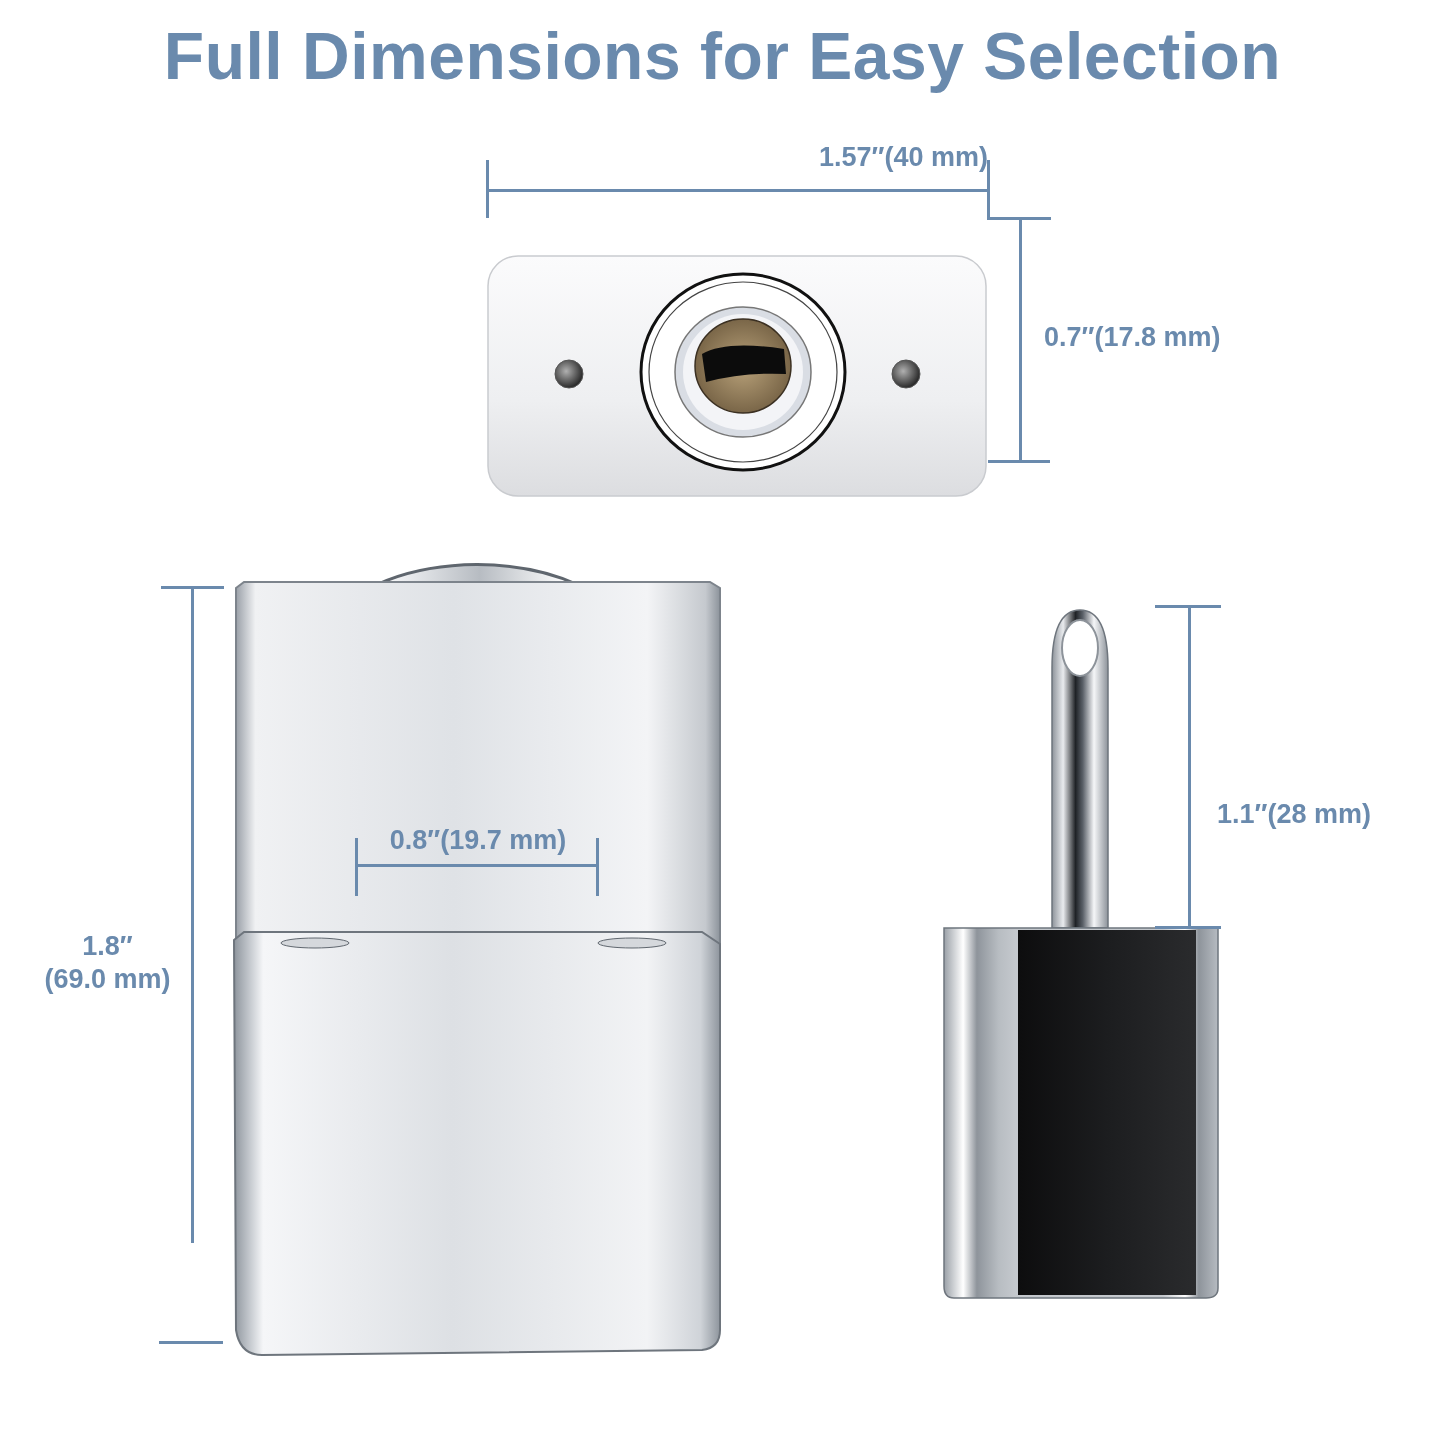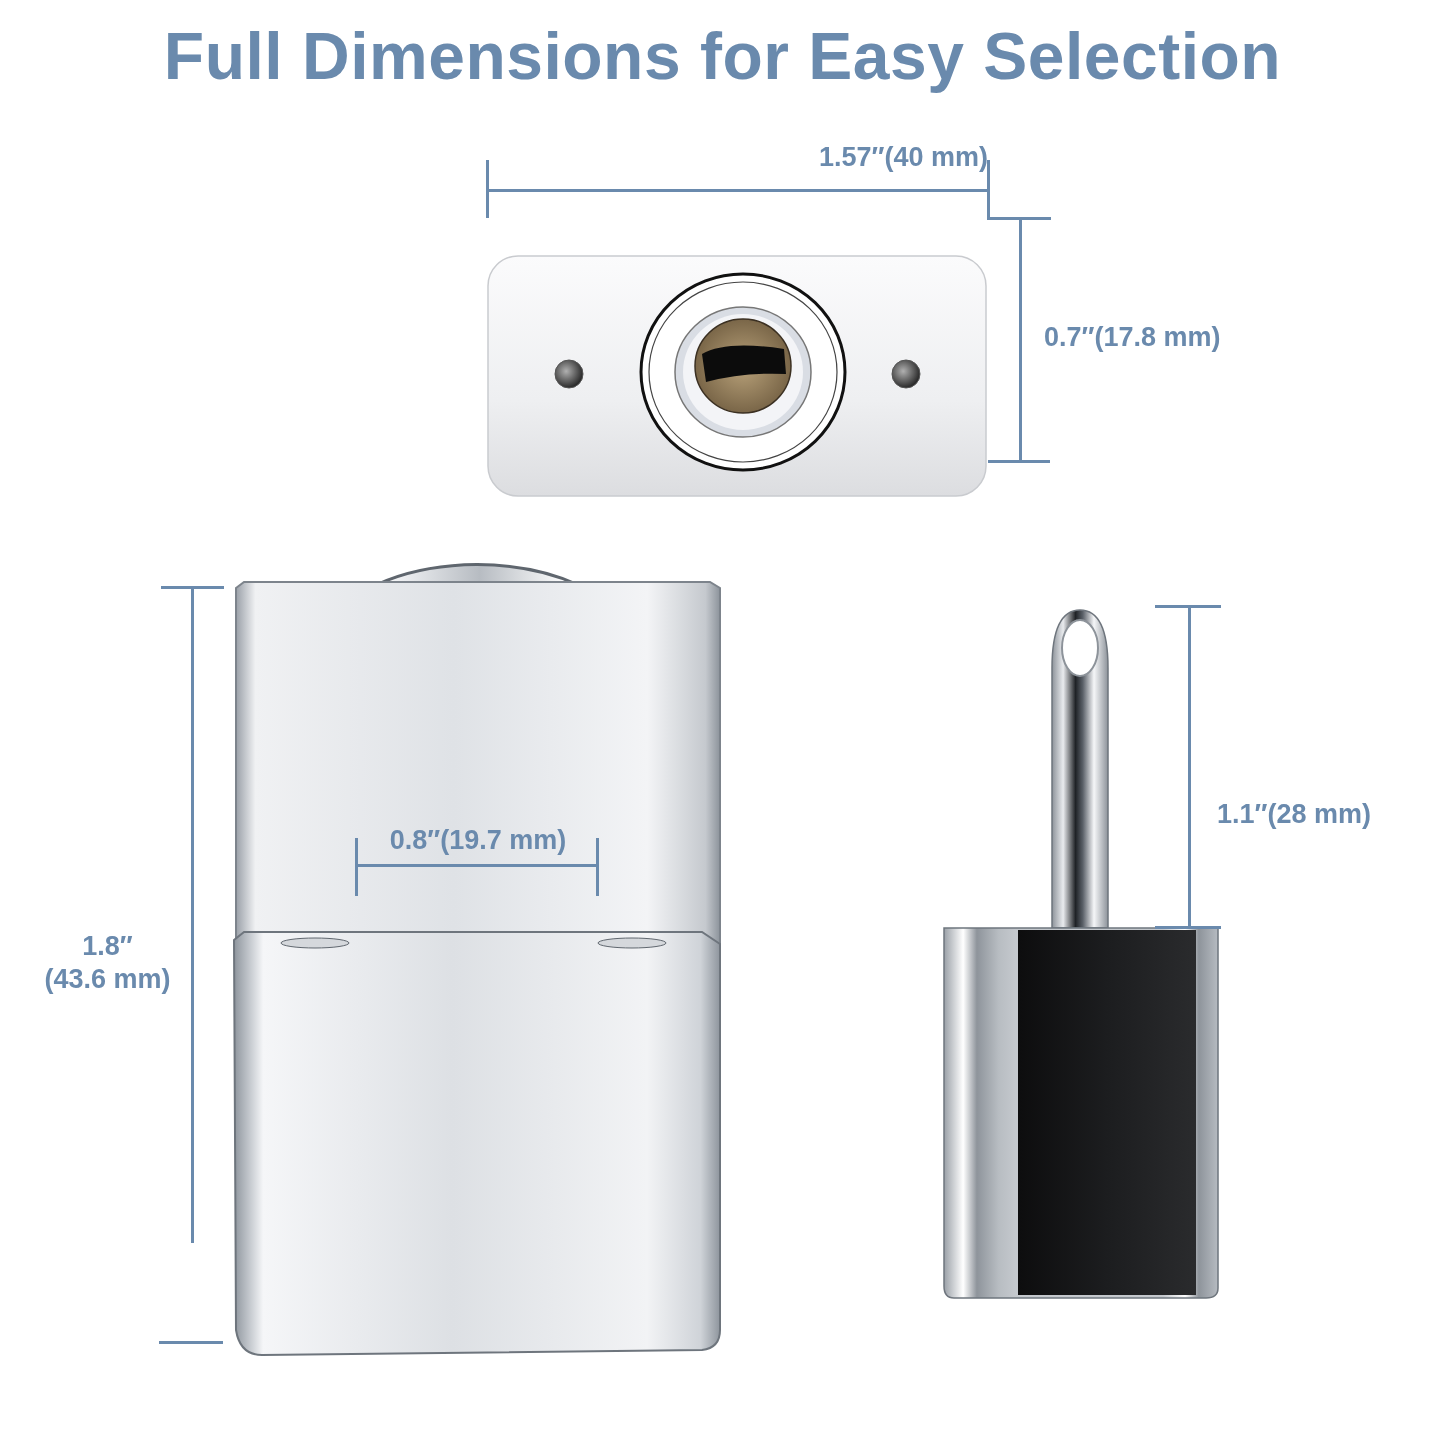--- a/index.html
+++ b/index.html
@@ -55,21 +55,21 @@
   </svg>
 </div>
 
 <div>
 
   <div class="line" style="left:161px; top:586px; width:63px; height:3px;"></div>
   <div class="line" style="left:191px; top:586px; width:3px; height:657px;"></div>
   <div class="line" style="left:159px; top:1341px; width:64px; height:3px;"></div>
   <div class="abs dim" style="left:0px; top:930px; width:215px; text-align:center; line-height:33px;">
     <div>1.8″</div>
-    <div>(43.6 mm)</div>
+    <div>(69.0 mm)</div>
   </div>
 
   <svg style="left:232px; top:588px;" width="490" height="772">
     <defs>
       <linearGradient id="shackleG" x1="0" y1="0" x2="1" y2="0">
         <stop offset="0" stop-color="#7d848c"></stop>
         <stop offset="0.25" stop-color="#f5f6f8"></stop>
         <stop offset="0.5" stop-color="#b7bcc2"></stop>
         <stop offset="0.75" stop-color="#ffffff"></stop>
         <stop offset="1" stop-color="#6e757d"></stop>

